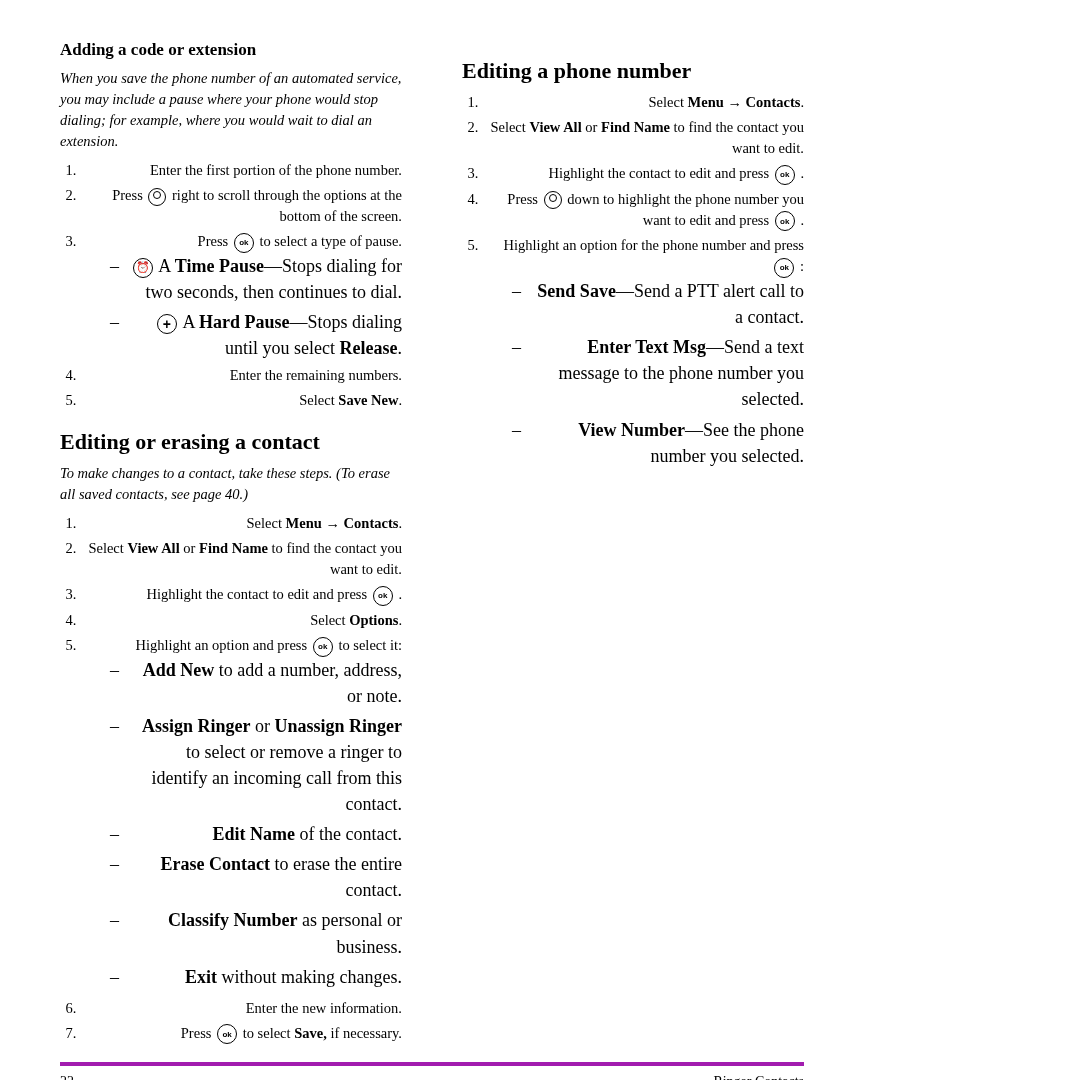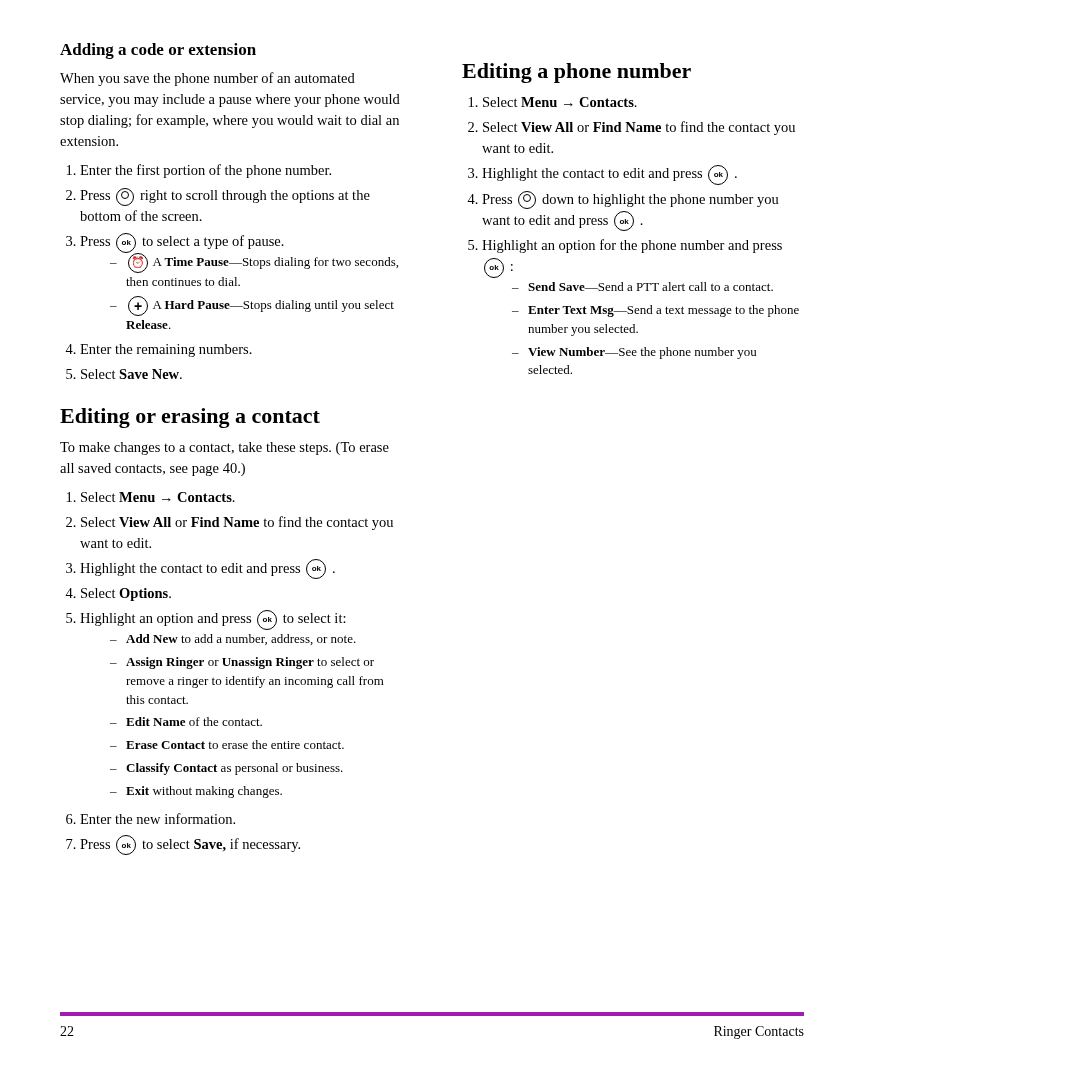--- a/index.html
+++ b/index.html
@@ -41,37 +41,39 @@
     .section-title-large {
       font-size: 22px;
       font-weight: bold;
       margin-bottom: 8px;
       margin-top: 18px;
     }
     p {
       font-size: 14.5px;
       line-height: 1.45;
       margin-bottom: 8px;
+      font-style: italic;
     }
     ol {
       margin-left: 20px;
       margin-bottom: 8px;
+      text-align: right;
     }
     ol li {
       font-size: 14.5px;
       line-height: 1.45;
       margin-bottom: 4px;
     }
     ul.dash-list {
       list-style: none;
       margin-left: 30px;
       margin-bottom: 4px;
     }
     ul.dash-list li {
-      font-size: 13px;
+      font-size: 18px;
       line-height: 1.45;
       margin-bottom: 4px;
       position: relative;
       padding-left: 16px;
     }
     ul.dash-list li::before {
       content: '–';
       position: absolute;
       left: 0;
     }
@@ -196,21 +198,21 @@
           <li>Select <span class="bold">Menu</span> → <span class="bold">Contacts</span>.</li>
           <li>Select <span class="bold">View All</span> or <span class="bold">Find Name</span> to find the contact you want to edit.</li>
           <li>Highlight the contact to edit and press <span class="icon-ok"></span> .</li>
           <li>Select <span class="bold">Options</span>.</li>
           <li>Highlight an option and press <span class="icon-ok"></span> to select it:
             <ul class="dash-list">
               <li><span class="bold">Add New</span> to add a number, address, or note.</li>
               <li><span class="bold">Assign Ringer</span> or <span class="bold">Unassign Ringer</span> to select or remove a ringer to identify an incoming call from this contact.</li>
               <li><span class="bold">Edit Name</span> of the contact.</li>
               <li><span class="bold">Erase Contact</span> to erase the entire contact.</li>
-              <li><span class="bold">Classify Contact</span> as personal or business.</li>
+              <li><span class="bold">Classify Number</span> as personal or business.</li>
               <li><span class="bold">Exit</span> without making changes.</li>
             </ul>
           </li>
         </ol>
         <ol start="6">
           <li>Enter the new information.</li>
           <li>Press <span class="icon-ok"></span> to select <span class="bold">Save,</span> if necessary.</li>
         </ol>
       </div>
 

